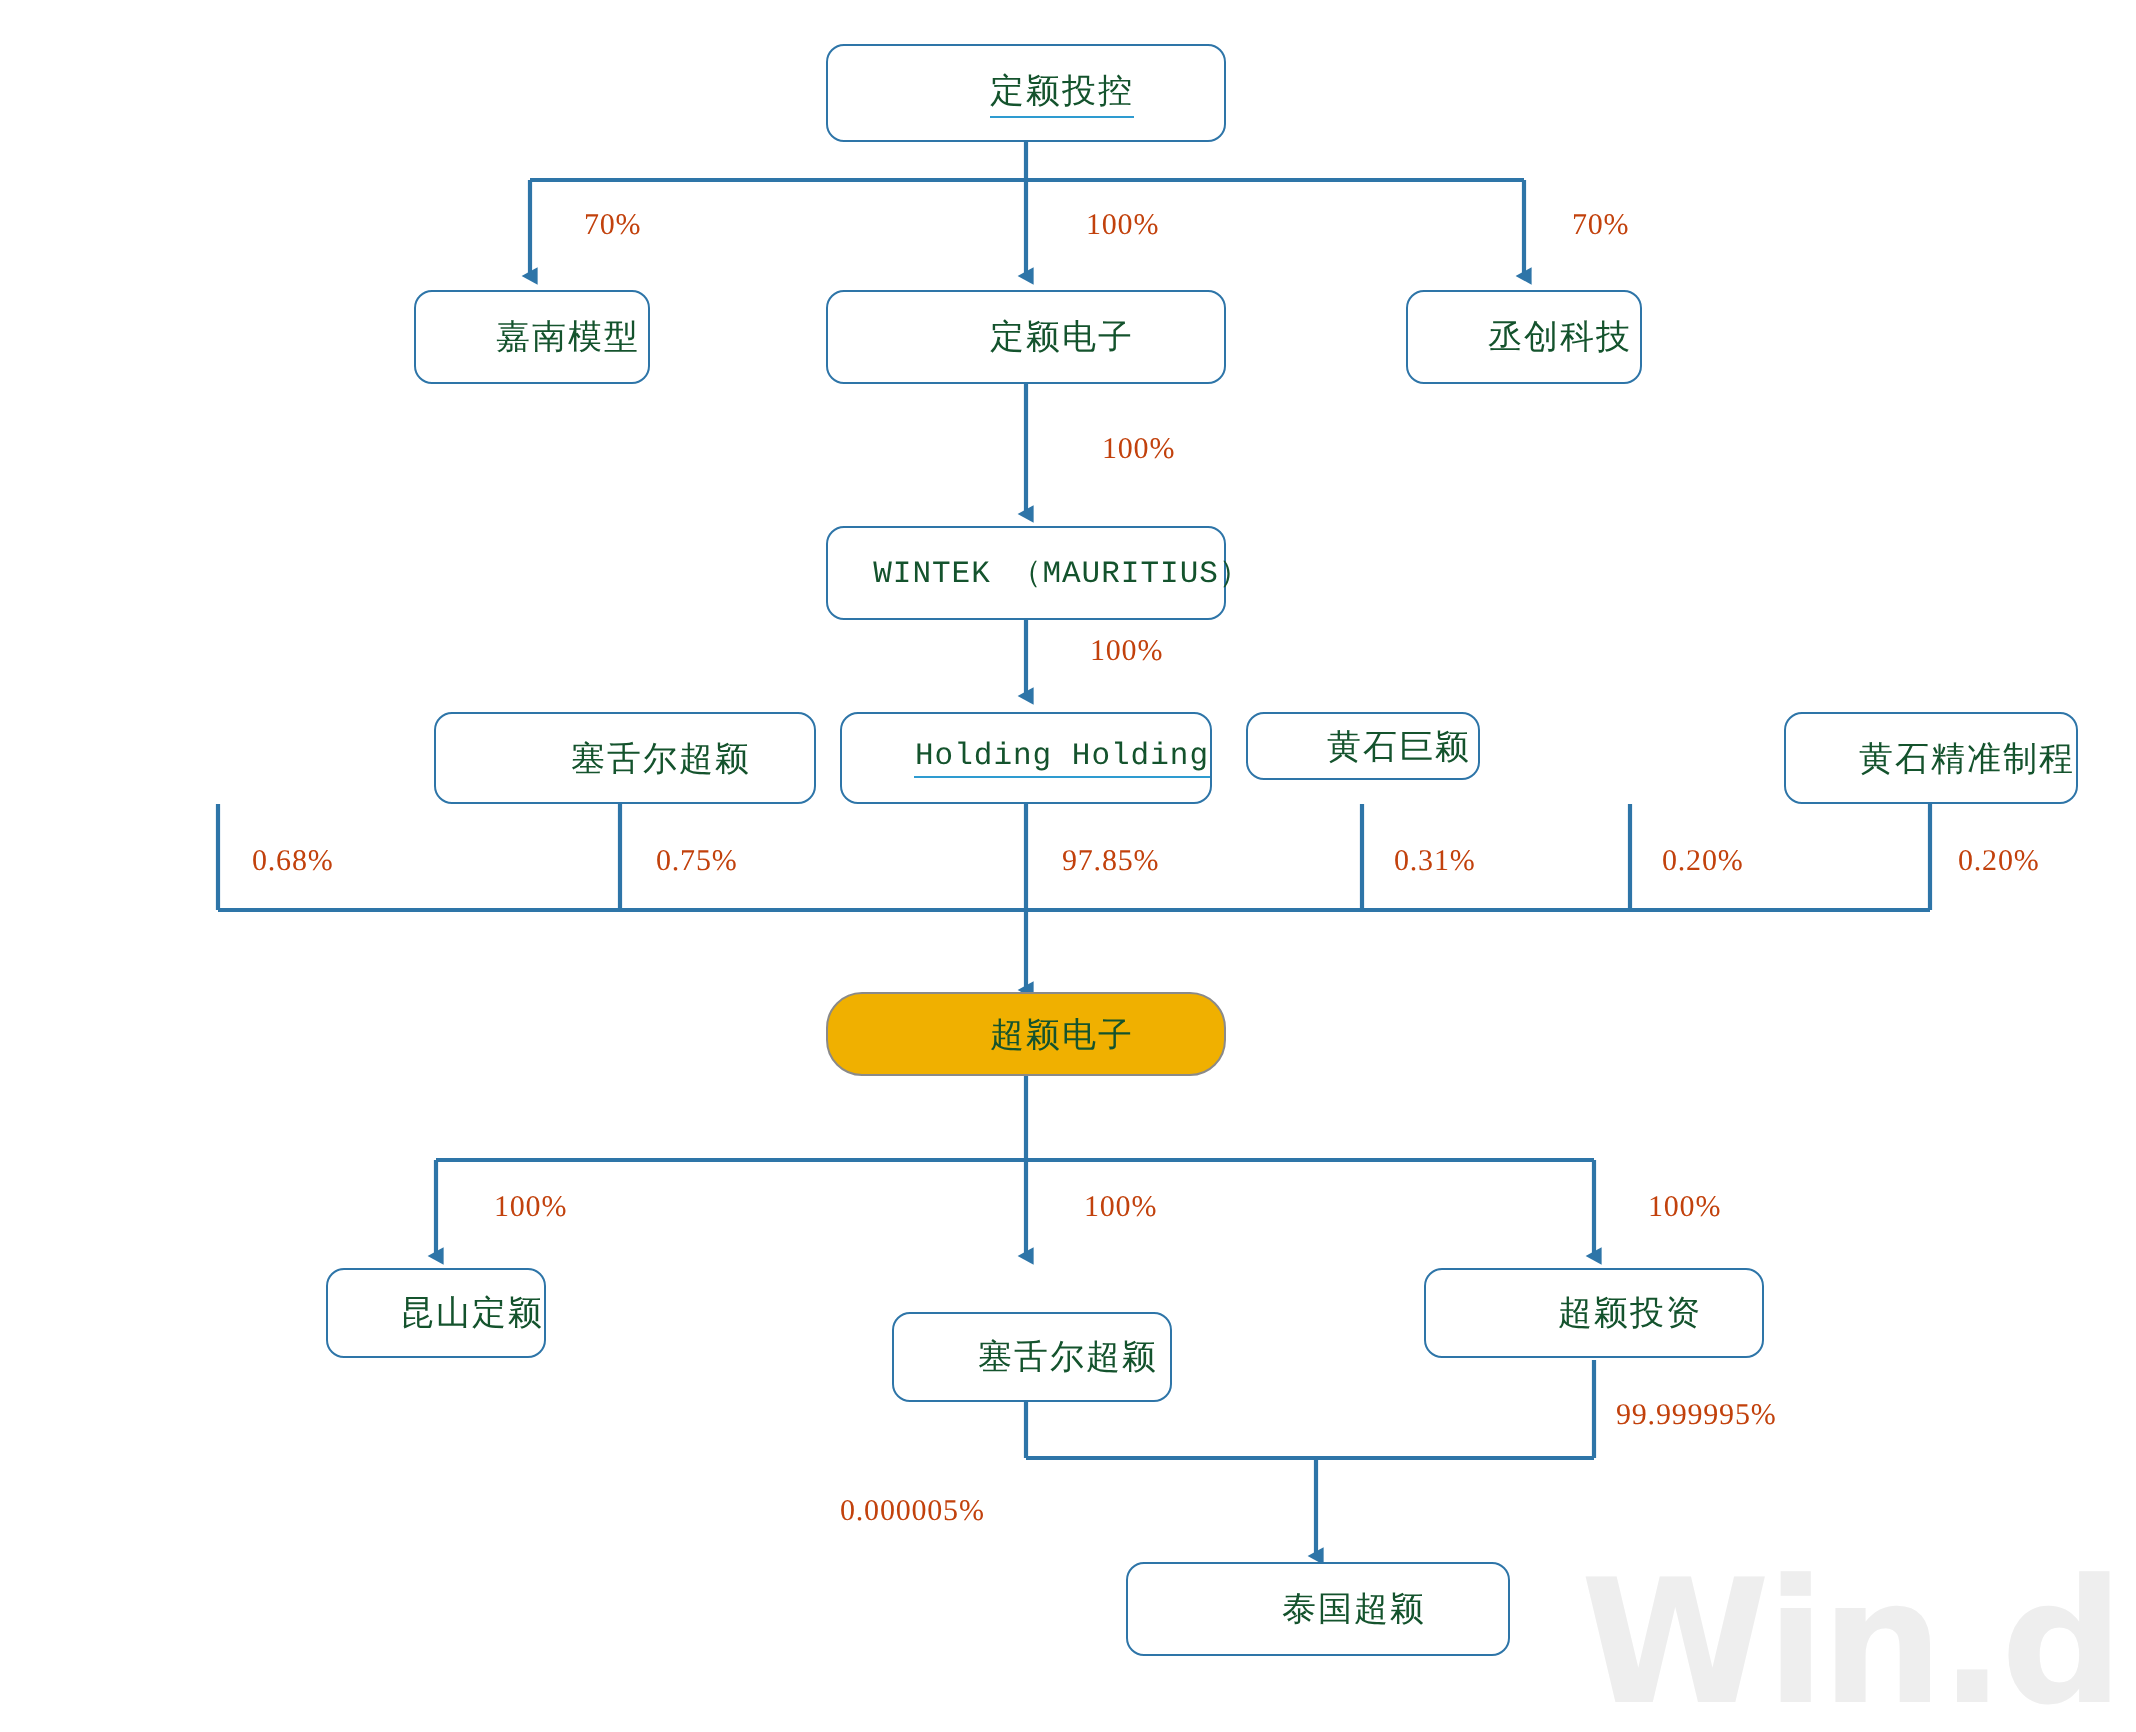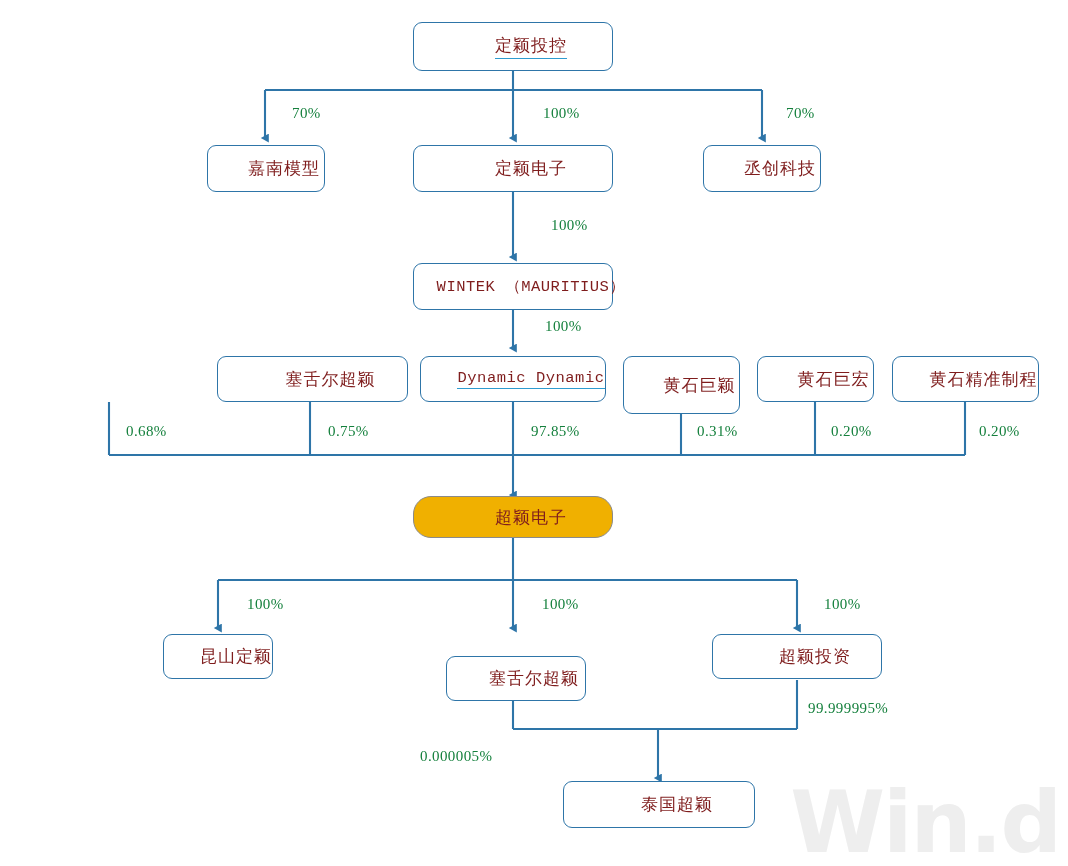--- a/index.html
+++ b/index.html
@@ -27,21 +27,21 @@
   }
   .node {
     position: absolute;
     box-sizing: border-box;
     border: 1.6px solid #2e75a8;
     border-radius: 9px;
     background: #ffffff;
     display: flex;
     align-items: center;
     justify-content: center;
-    color: #7f1d1d;
+    color: #14532d;
     font-size: 17px;
     letter-spacing: 1px;
     white-space: nowrap;
     z-index: 3;
     padding-left: 36px;
   }
   .node.highlight {
     background: #f0b000;
     border: 1.4px solid #8a8a8a;
     border-radius: 18px;
@@ -55,21 +55,21 @@
     display: inline-block;
   }
   .node .txt.underlined {
     border-bottom: 1.5px solid #2e9bd0;
     padding-bottom: 1px;
   }
   .edge-label {
     position: absolute;
     font-family: "Liberation Serif", "DejaVu Serif", serif;
     font-size: 15px;
-    color: #15803d;
+    color: #c2410c;
     white-space: nowrap;
     letter-spacing: 0.4px;
     z-index: 4;
   }
   .watermark {
     position: absolute;
     right: 8px;
     bottom: -6px;
     font-family: "DejaVu Sans", sans-serif;
     font-size: 86px;
@@ -149,30 +149,27 @@
   <div class="node latin" style="left:413px; top:263px; width:200px; height:47px;">
     <span class="txt">WINTEK （MAURITIUS）</span>
   </div>
 
 
   <div class="node" style="left:217px; top:356px; width:191px; height:46px;">
     <span class="txt">塞舌尔超颖</span>
   </div>
 
   <div class="node latin" style="left:420px; top:356px; width:186px; height:46px;">
-    <span class="txt underlined">Dynamic Dynamic</span>
-  </div>
-
-  <div class="node" style="left:623px; top:356px; width:117px; height:58px;text-align:right;">
+    <span class="txt underlined">Holding Holding</span>
+  </div>
+
+  <div class="node" style="left:623px; top:356px; width:117px; height:34px;text-align:right;">
     <span class="txt">黄石巨颖</span>
   </div>
 
-  <div class="node" style="left:757px; top:356px; width:117px; height:46px;">
-    <span class="txt">黄石巨宏</span>
-  </div>
 
   <div class="node" style="left:892px; top:356px; width:147px; height:46px;">
     <span class="txt">黄石精准制程</span>
   </div>
 
   <div class="node highlight" style="left:413px; top:496px; width:200px; height:42px;">
     <span class="txt">超颖电子</span>
   </div>
 
   <div class="node" style="left:163px; top:634px; width:110px; height:45px;">

